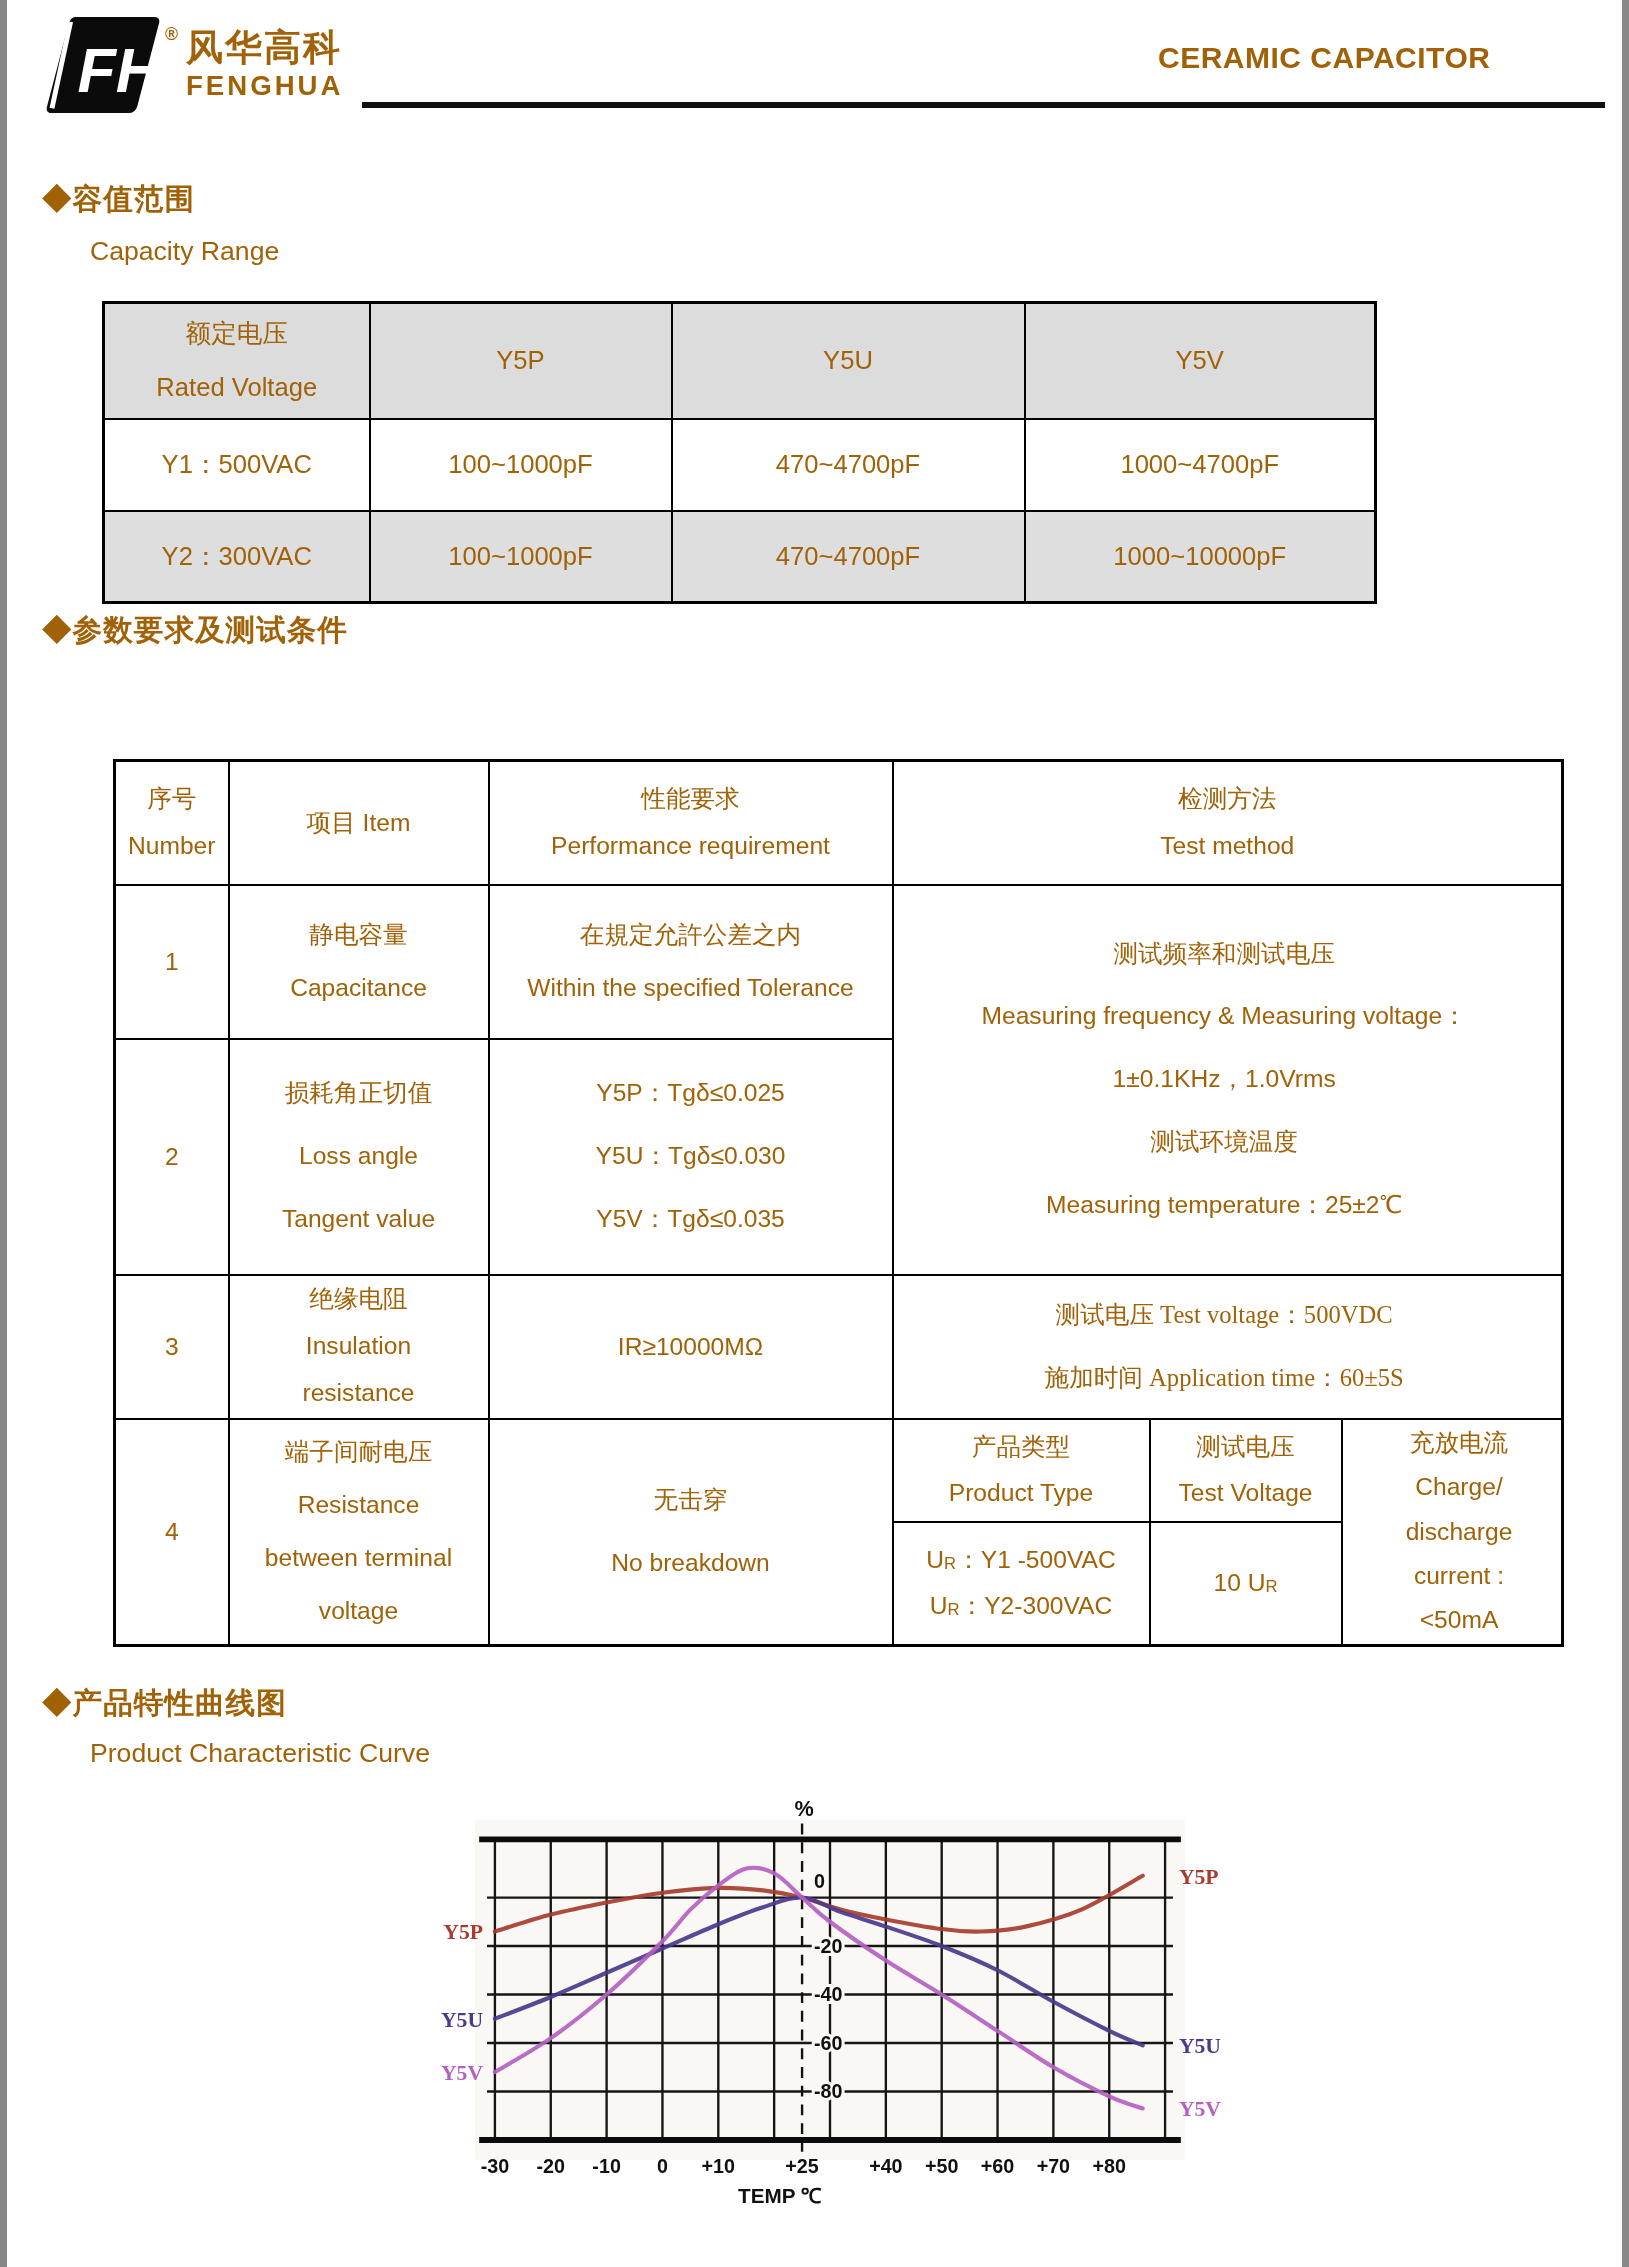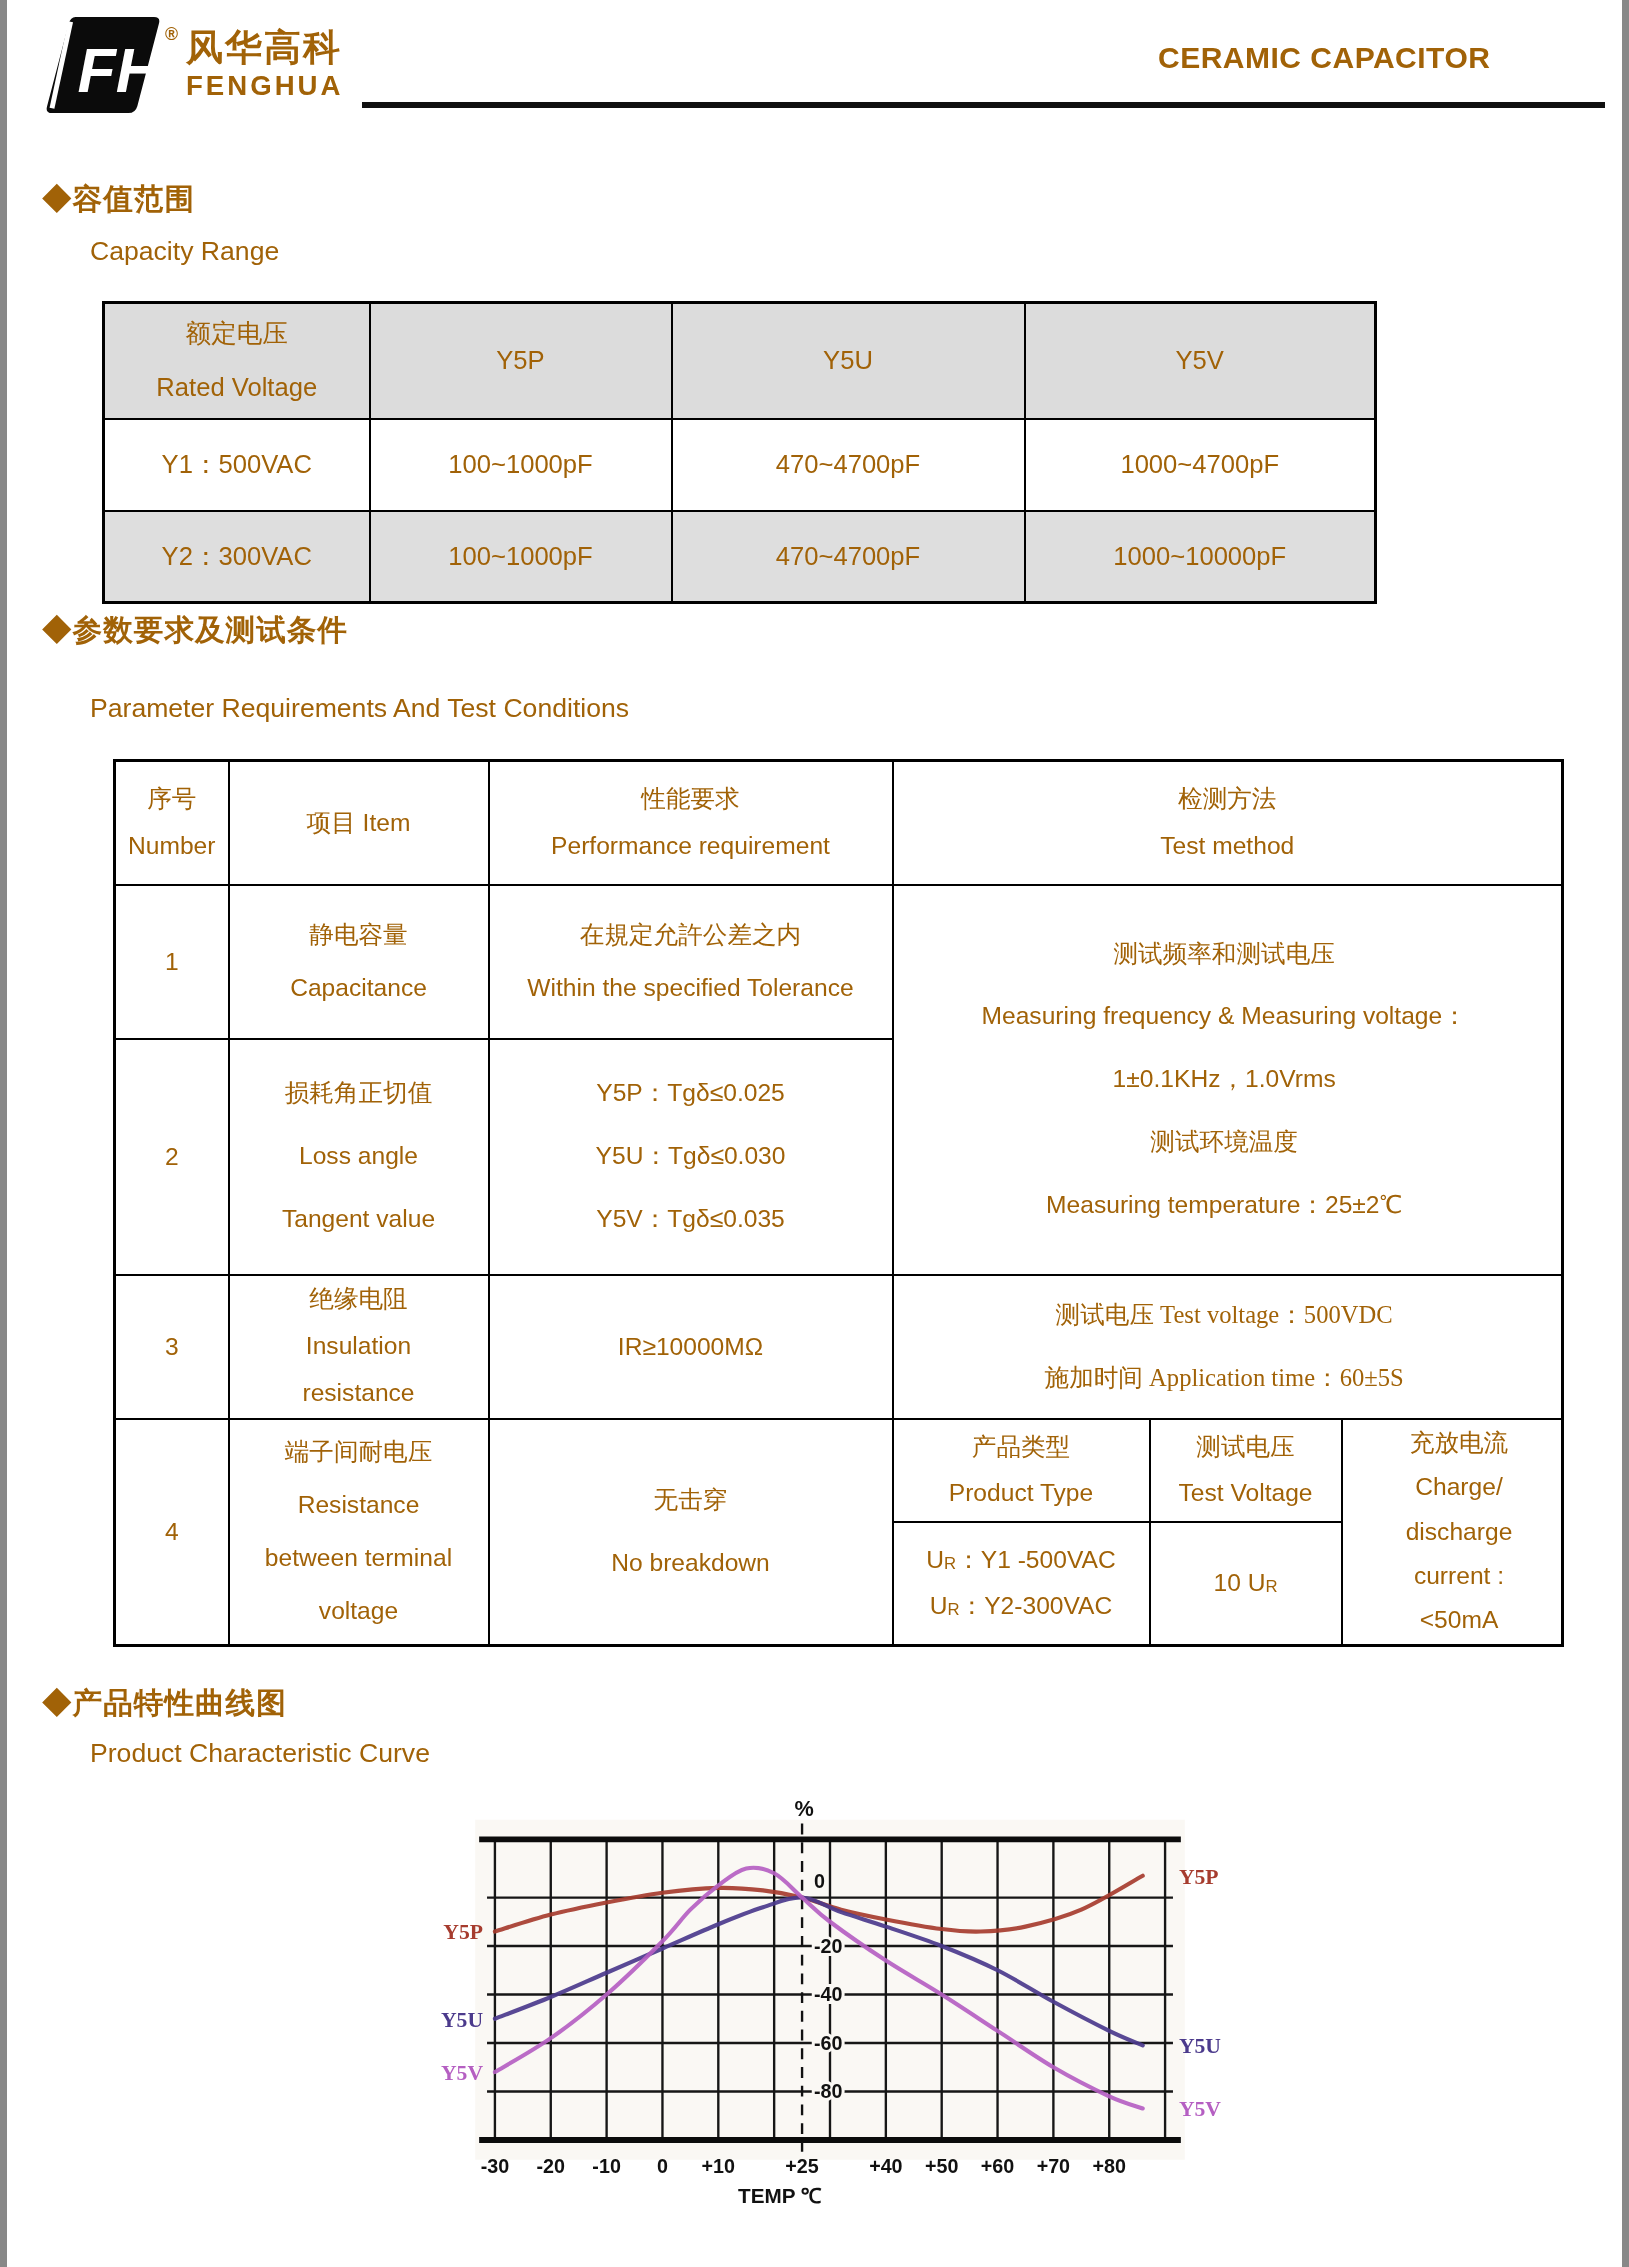--- a/index.html
+++ b/index.html
@@ -99,21 +99,20 @@
     <tr style="height:92px;">
       <td class="gray">Y2：300VAC</td>
       <td class="gray">100~1000pF</td>
       <td class="gray">470~4700pF</td>
       <td class="gray">1000~10000pF</td>
     </tr>
   </tbody>
     </table>
 
   <div class="abs h-cn" style="left:35px; top:610px;">◆参数要求及测试条件</div>
-  <div class="abs h-en" style="left:83px; top:693px;">Parameter Requirements And Test Conditions</div>
 
   <table class="abs doc-table t2" style="left:106px; top:759px; width:1448px;">
     <colgroup>
         <col style="width:114px">
         <col style="width:260px">
         <col style="width:404px">
         <col style="width:670px">
       </colgroup>
     <tbody>
         <tr style="height:124px;">

